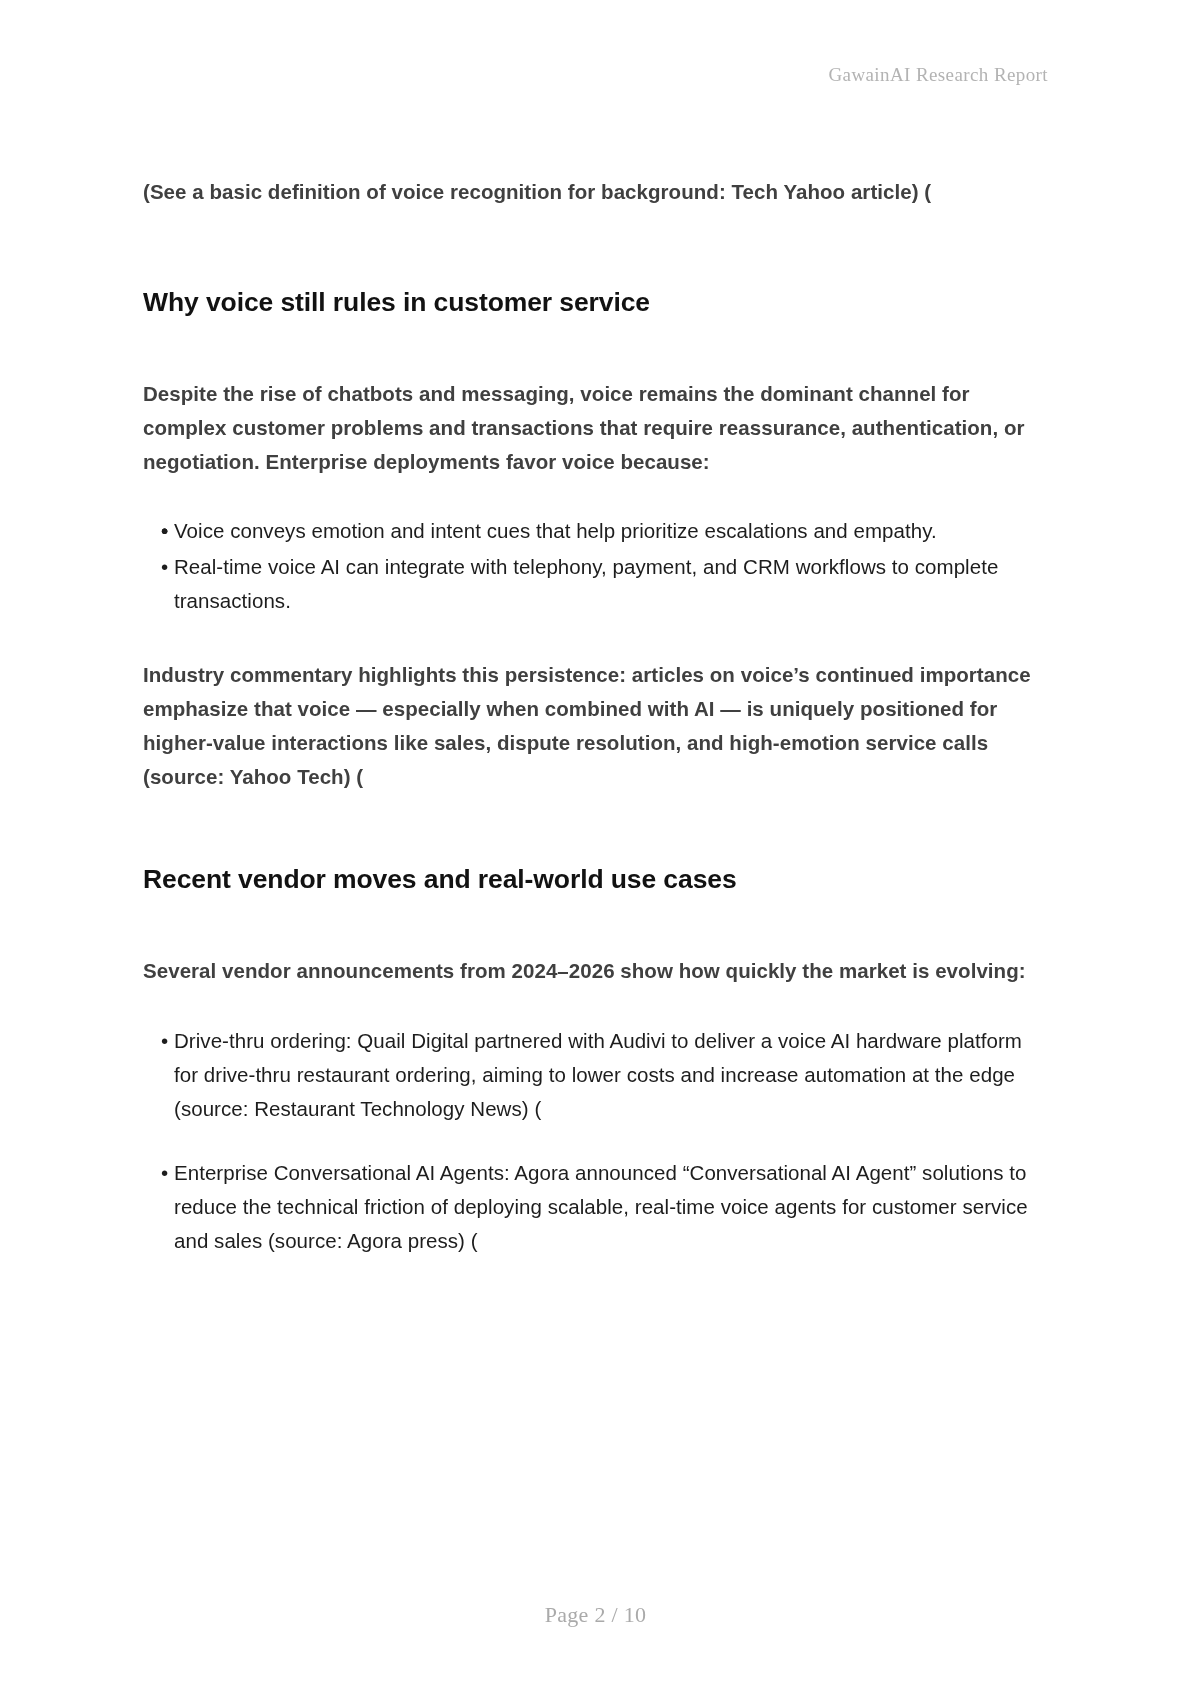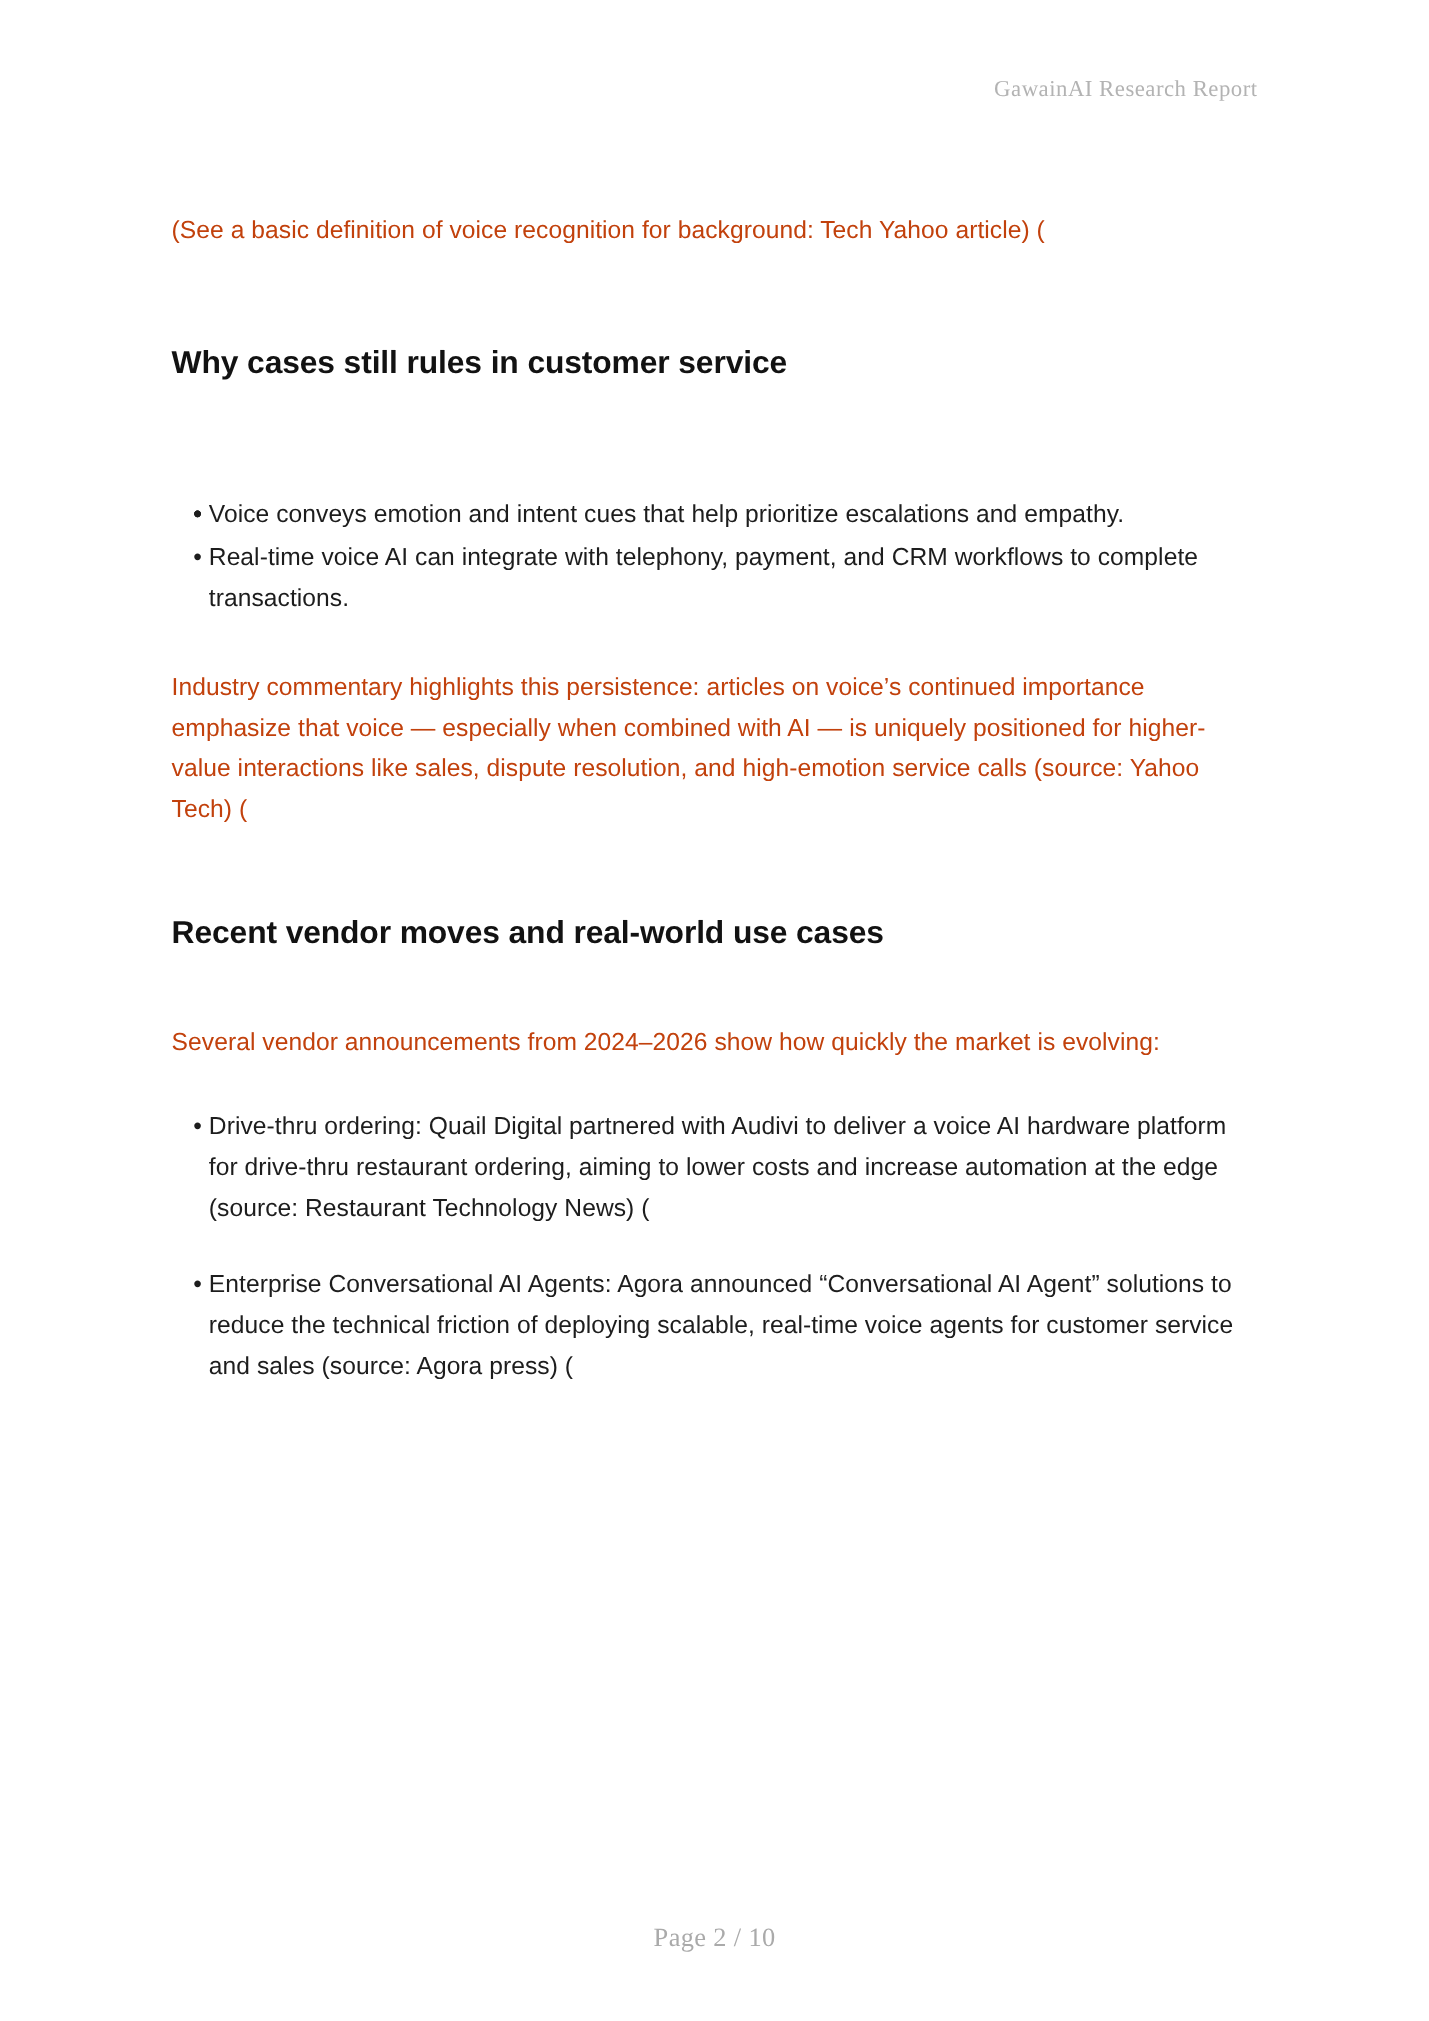--- a/index.html
+++ b/index.html
@@ -32,24 +32,24 @@
   }
   .content {
     position: absolute;
     left: 143px;
     top: 163px;
     width: 905px;
   }
   .para {
     font-size: 20.5px;
     line-height: 34px;
-    color: #c2410c;
+    color: #404040;
     margin: 0;
     letter-spacing: 0.05px;
-    font-weight: 400;
+    font-weight: 700;
   }
   h2.heading {
     font-size: 26.5px;
     line-height: 34px;
     font-weight: 700;
     color: #121212;
     margin: 0;
     letter-spacing: -0.1px;
   }
   .gap-after-intro { height: 76px; }
@@ -105,24 +105,25 @@
 <div class="page">
 
   <div class="running-header">GawainAI Research Report</div>
 
   <div class="content">
 
     <p class="para">(See a basic definition of voice recognition for background: Tech Yahoo article) (</p>
 
     <div class="gap-after-intro"></div>
 
-    <h2 class="heading">Why cases still rules in customer service</h2>
+    <h2 class="heading">Why voice still rules in customer service</h2>
 
     <div class="gap-after-h1"></div>
 
+    <p class="para">Despite the rise of chatbots and messaging, voice remains the dominant channel for complex customer problems and transactions that require reassurance, authentication, or negotiation. Enterprise deployments favor voice because:</p>
 
     <div class="gap-before-list"></div>
 
     <ul class="bullets tight">
       <li>
         <span class="dot">•</span>
       </li>
       <li>
         <span class="dot">•</span>
       </li>

